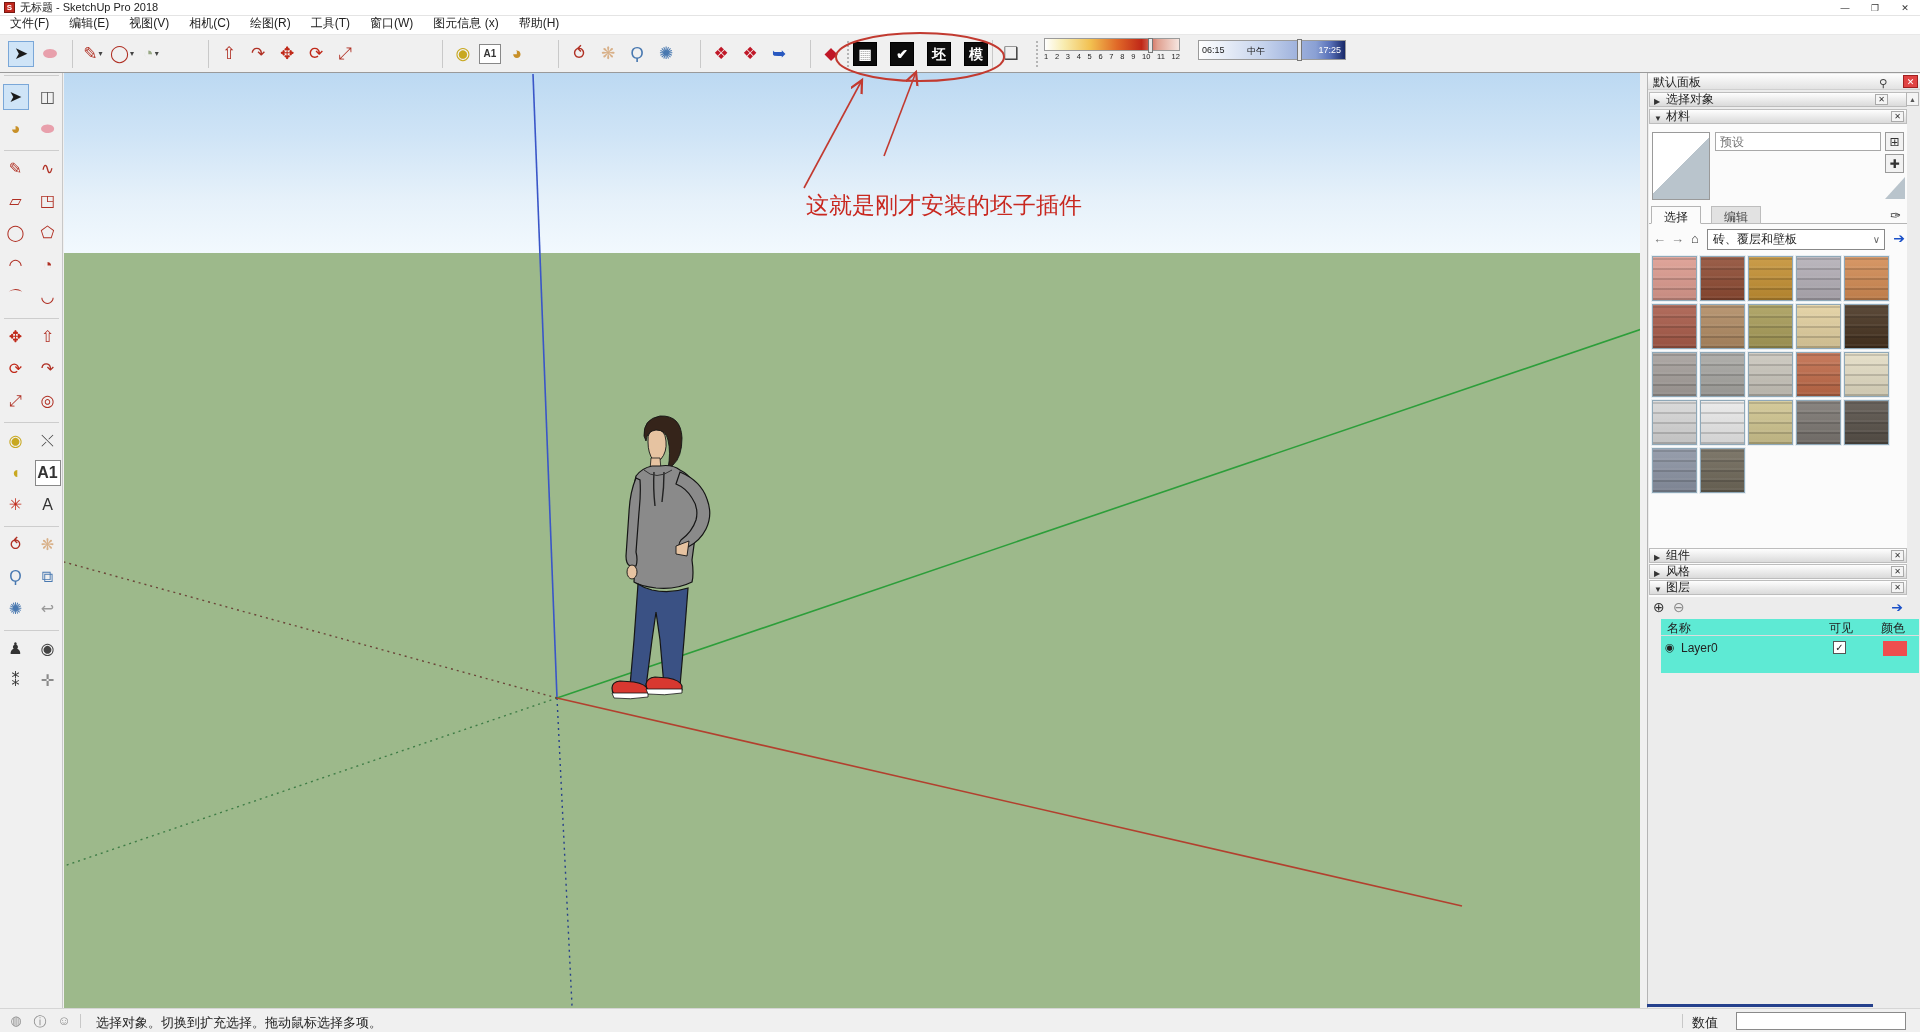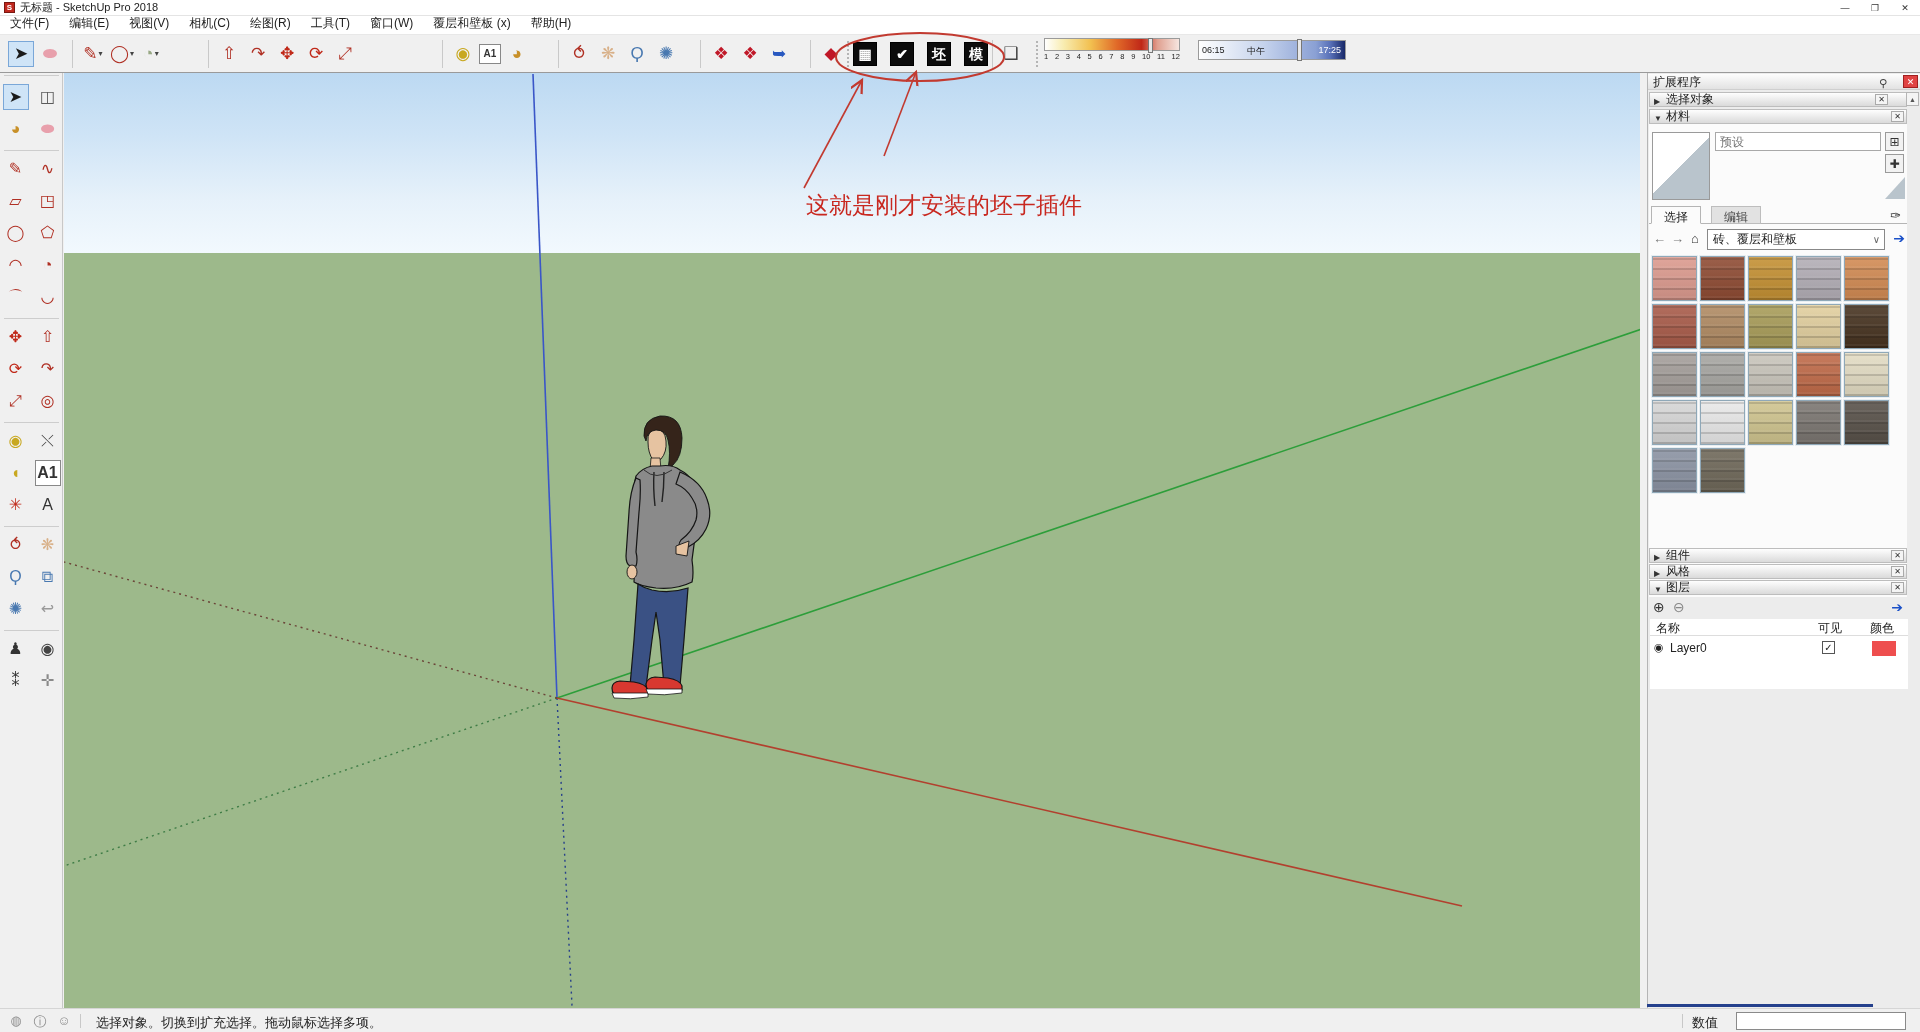--- a/index.html
+++ b/index.html
@@ -90,21 +90,21 @@
  font-size:12px;line-height:19px;padding-left:5px;cursor:pointer}
 #cat-caret{position:absolute;right:4px;top:0;font-size:10px;color:#666}
 #nav-detail{position:absolute;right:2px;top:2px;font-size:14px;color:#1a50c8;cursor:pointer}
 #swatch-grid{position:absolute;left:3px;top:132px;width:252px;height:260px;
  display:flex;flex-wrap:wrap;gap:3px;align-content:flex-start}
 .swatch{width:45px;height:45px;border:1px solid #8fa8b8;outline:1px solid #e8eef2;cursor:pointer}
 #layers-tools{position:absolute;left:1px;top:524px;width:258px;height:21px;background:#ececec}
 #layer-add{position:absolute;left:4px;top:2px;font-size:14px;color:#333;cursor:pointer}
 #layer-del{position:absolute;left:24px;top:2px;font-size:14px;color:#888;cursor:pointer}
 #layer-detail{position:absolute;right:4px;top:2px;font-size:14px;color:#1a50c8;cursor:pointer}
-#layers-table{position:absolute;left:2px;top:546px;width:258px;height:70px;background:#ffffff;font-size:12px}
+#layers-table{position:absolute;left:13px;top:546px;width:258px;height:54px;background:#5eead4;font-size:12px}
 #layers-head{position:absolute;left:0;top:0;width:258px;height:17px;border-bottom:1px solid #ddd}
 #lh-name{position:absolute;left:6px;top:1px}
 #lh-visible{position:absolute;left:168px;top:1px}
 #lh-color{position:absolute;left:220px;top:1px}
 #layer-row{position:absolute;left:0;top:20px;width:258px;height:20px}
 #layer-radio{position:absolute;left:4px;top:2px;font-size:11px}
 #layer-name{position:absolute;left:20px;top:2px}
 #layer-check{position:absolute;left:172px;top:2px;width:13px;height:13px;border:1px solid #555;background:#fff;
  font-size:10px;line-height:12px;text-align:center;cursor:pointer}
 #layer-color{position:absolute;left:222px;top:2px;width:24px;height:15px;cursor:pointer}
@@ -138,21 +138,21 @@
 </div>
 
 <div id="menubar">
     <span class="menu-item">文件(F)</span>
     <span class="menu-item">编辑(E)</span>
     <span class="menu-item">视图(V)</span>
     <span class="menu-item">相机(C)</span>
     <span class="menu-item">绘图(R)</span>
     <span class="menu-item">工具(T)</span>
     <span class="menu-item">窗口(W)</span>
-    <span class="menu-item">覆层和壁板 (x)</span>
+    <span class="menu-item">图元信息 (x)</span>
     <span class="menu-item">帮助(H)</span>
   </div>
 
 <div id="toolbar">
   <div class="tb-group" style="left:8px">
       <span class="icon active" style="color: rgb(26, 26, 26);">➤</span>
       <span class="icon" style="color: rgb(232, 160, 172);">⬬</span>
     </div>
   <div class="tb-sep" style="left:72px"></div>
   <div class="tb-group" style="left:80px">
@@ -310,21 +310,21 @@
     </div>
 </div>
 
 <div id="canvas">
   <div id="sky"></div>
   <div id="ground"></div>
 </div>
 
 <div id="rightpanel">
   <div id="panel-header">
-    <span>扩展程序</span>
+    <span>默认面板</span>
     <span id="pin-icon">⚲</span>
     <span id="panel-close">✕</span>
   </div>
   <div class="sec-bar" style="top:19px">
     <span class="sec-arrow">▶</span>
     <span>选择对象</span>
     <span class="sec-x" style="right:18px">✕</span>
   </div>
   <div id="scroll-up">▲</div>
   <div class="sec-bar" style="top:36px">

